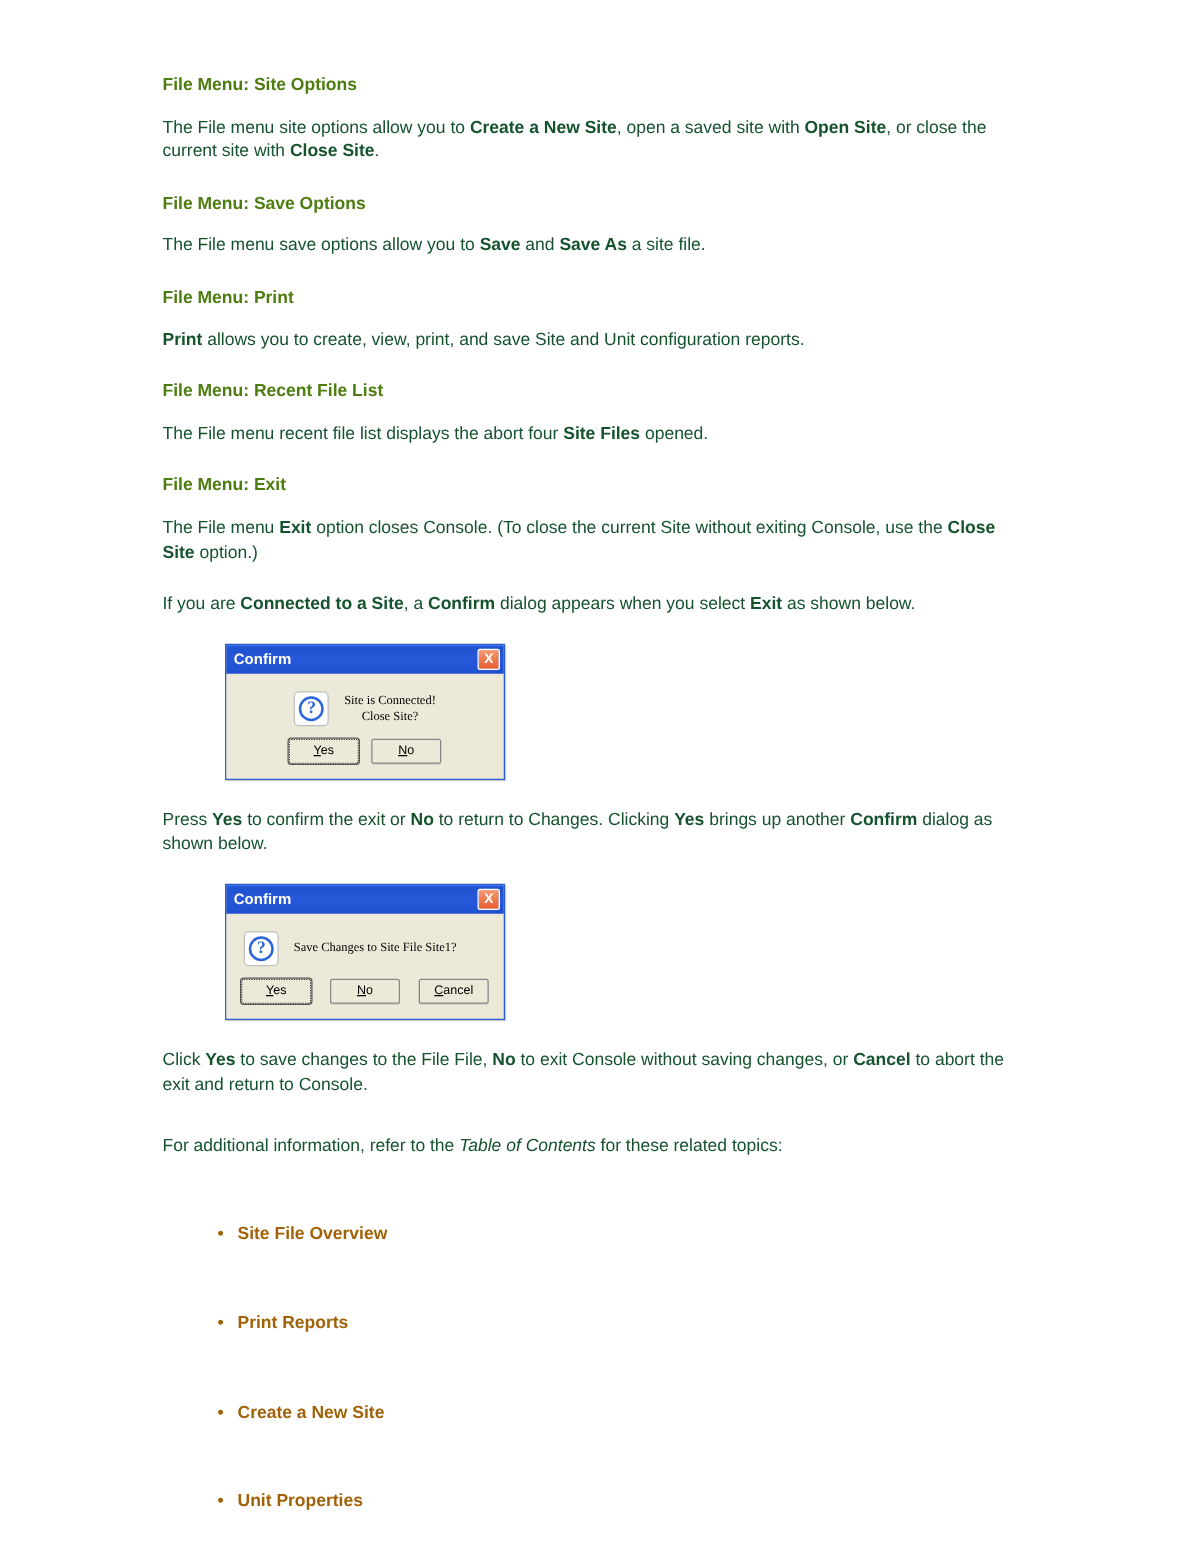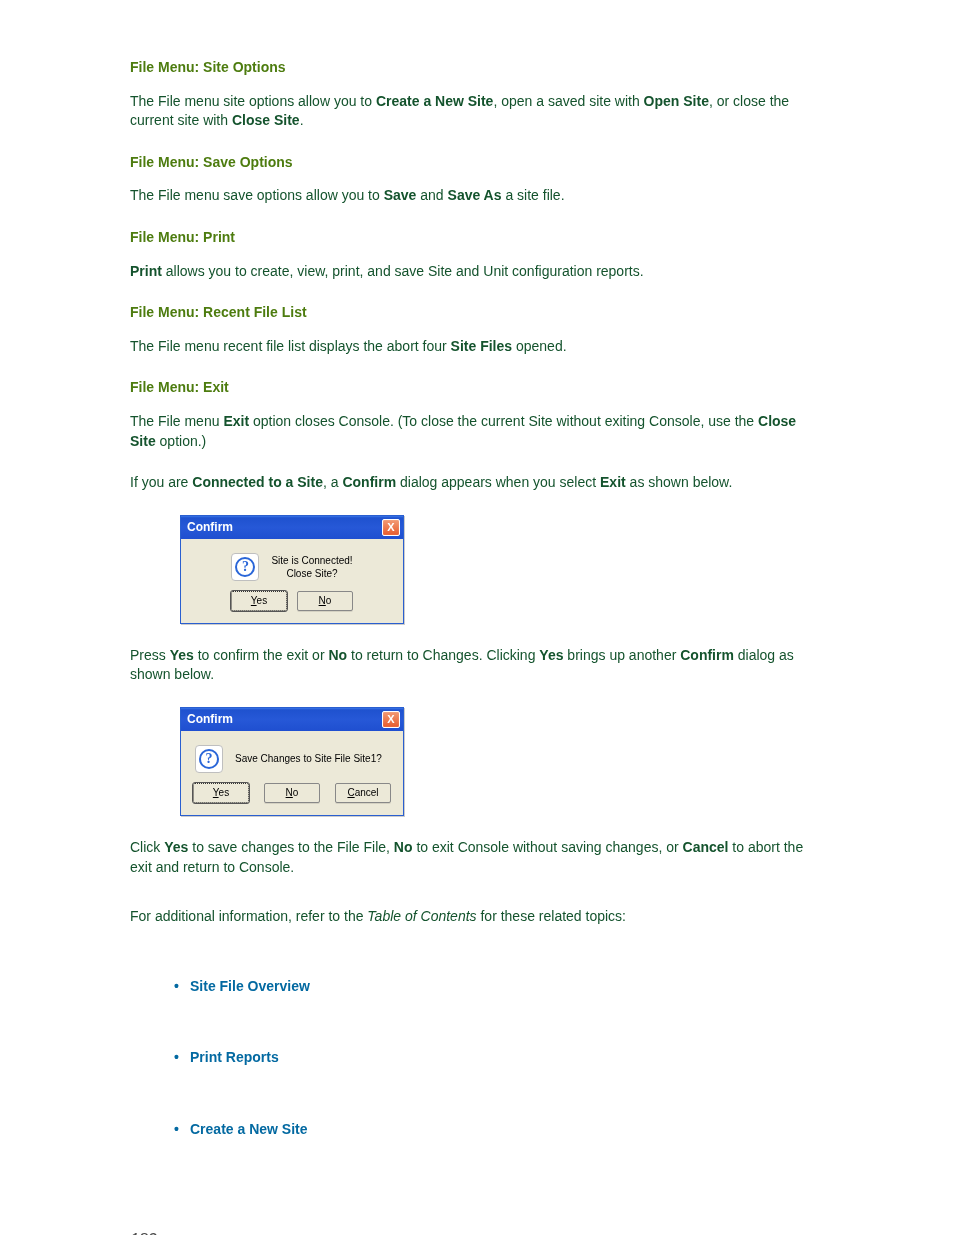--- a/index.html
+++ b/index.html
@@ -85,21 +85,21 @@
     border: 2px solid #2a66d8;
     color: #2a66d8;
     font-weight: bold;
     font-size: 14px;
     line-height: 16px;
     text-align: center;
     font-family: "Times New Roman", serif;
   }
   .dialog-msg {
     font-size: 10px;
-    font-family: Liberation Sans, sans-serif;
+    font-family: Liberation Serif, serif;
     color: #000;
     text-align: center;
     line-height: 1.3;
   }
   .dialog-msg.left { text-align: center; }
   .dialog-buttons {
     padding: 0 10px 12px 10px;
     display: flex;
     justify-content: center;
     gap: 10px;
@@ -126,21 +126,21 @@
     outline: 1px solid #555;
     outline-offset: 0;
   }
   .win-btn .ul { text-decoration: underline; }
   ul.topics {
     list-style: none;
     margin: 0 0 22px 44px;
   }
   ul.topics li {
     font-weight: bold;
-    color: #0369a1;
+    color: #a16207;
     padding: 2px 0;
     font-size: 14px;
     margin-top: 48px;
   }
   ul.topics li::before {
     content: "•";
     display: inline-block;
     width: 16px;
     font-weight: bold;
   }
@@ -230,15 +230,16 @@
 </p>
 
 <p class="body-text" style="margin-top:30px;">
   <span>For additional information, refer to the </span><span class="italic">Table of Contents</span><span> for these related topics:</span>
 </p>
 
 <ul class="topics">
   <li>Site File Overview</li>
   <li>Print Reports</li>
   <li>Create a New Site</li>
+  <li>Unit Properties</li>
 </ul>
 
 <div class="page-num">183</div>
 
 </body></html>

